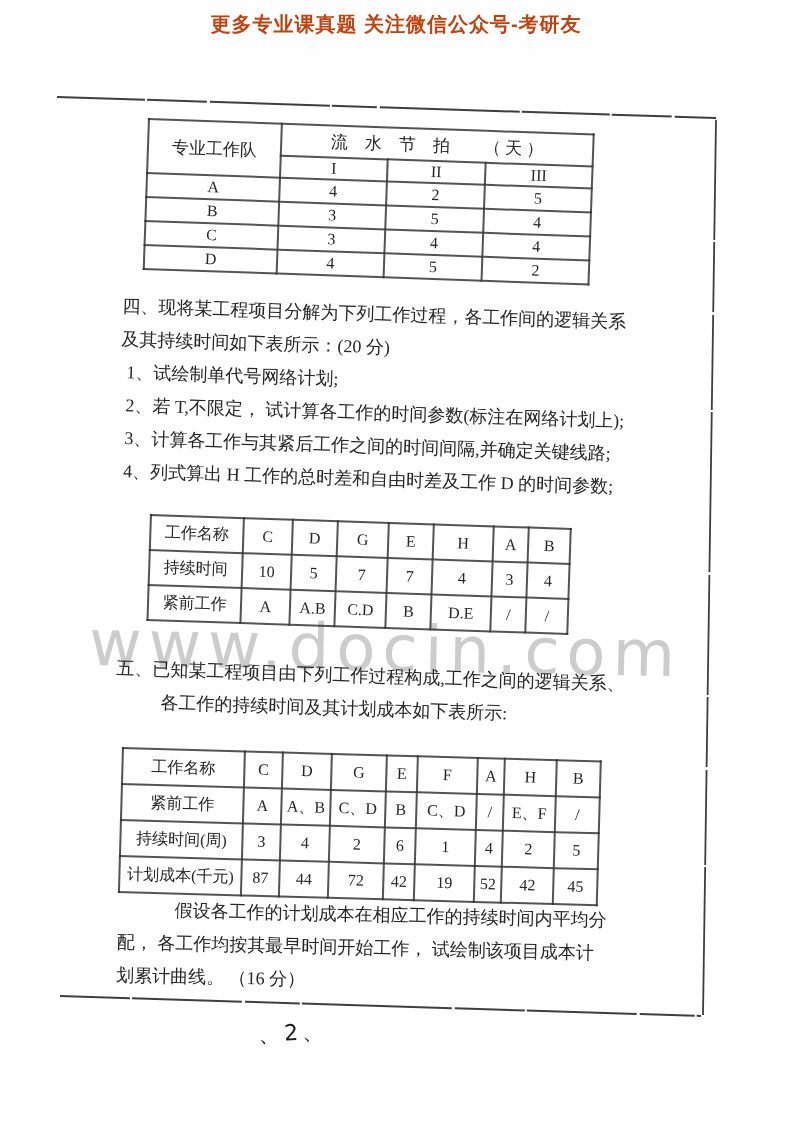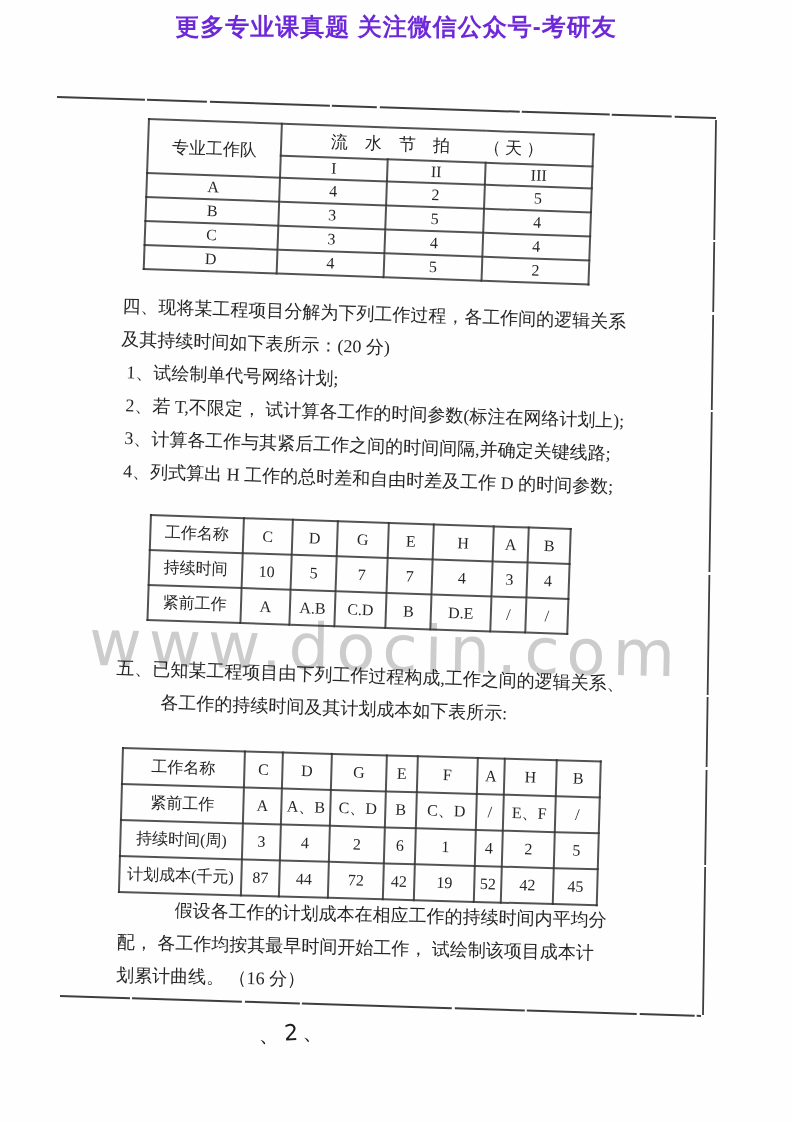--- a/index.html
+++ b/index.html
@@ -4,22 +4,22 @@
 <style>
   html,body { margin:0; padding:0; }
   body {
     width:792px; height:1122px; background:#ffffff; position:relative;
     font-family:"Liberation Serif", serif; color:#2a2a2a; overflow:hidden;
   }
   .page { position:absolute; inset:0; width:792px; height:1122px; background:#fefefe; }
 
   .banner {
     position:absolute; top:11px; left:0; width:100%; text-align:center;
-    font-family:"Liberation Sans", sans-serif; font-weight:bold; font-size:24px;
-    color:#6d28d9; letter-spacing:1px;
+    font-family:"Liberation Sans", sans-serif; font-weight:bold; font-size:20px;
+    color:#c2410c; letter-spacing:1px;
   }
 
   .frame { position:absolute; top:0; left:0; pointer-events:none; }
   .frame line { stroke:#3e3e3e; stroke-width:2; }
   .frame .l1 { stroke-dasharray:88 2 60 3 120 2 45 3 140 2; }
   .frame .l2 { stroke-dasharray:120 2 70 3 95 2 160 3; stroke-width:1.8; }
   .frame .l3 { stroke-dasharray:70 2 110 3 55 2 150 3; }
 
   .tbl {
     position:absolute; border-collapse:collapse; table-layout:fixed;

